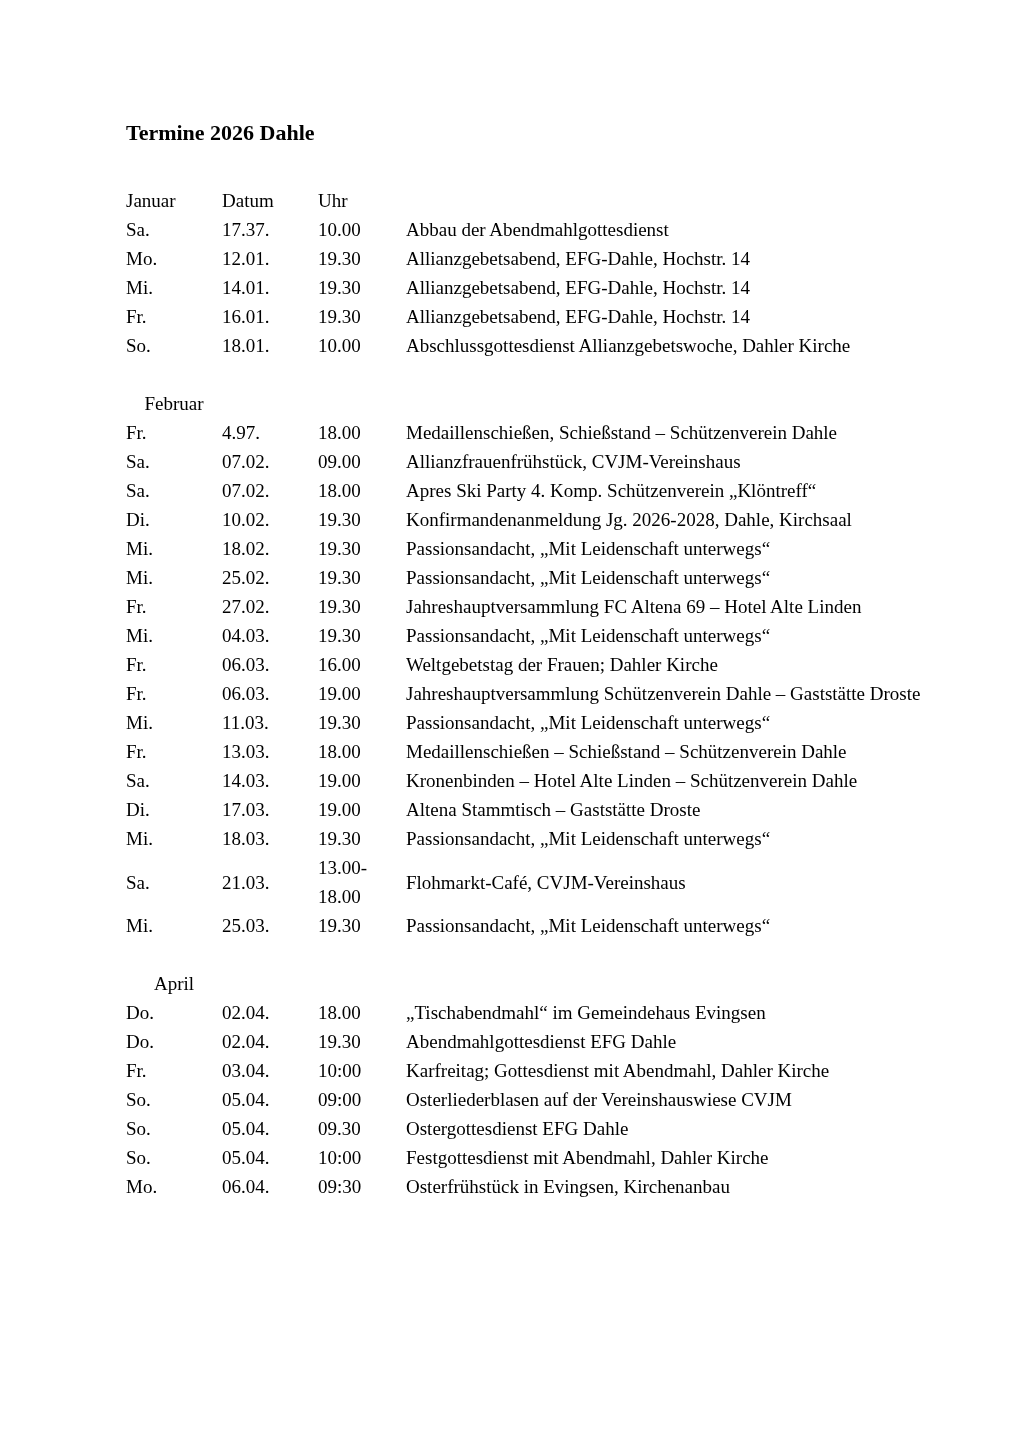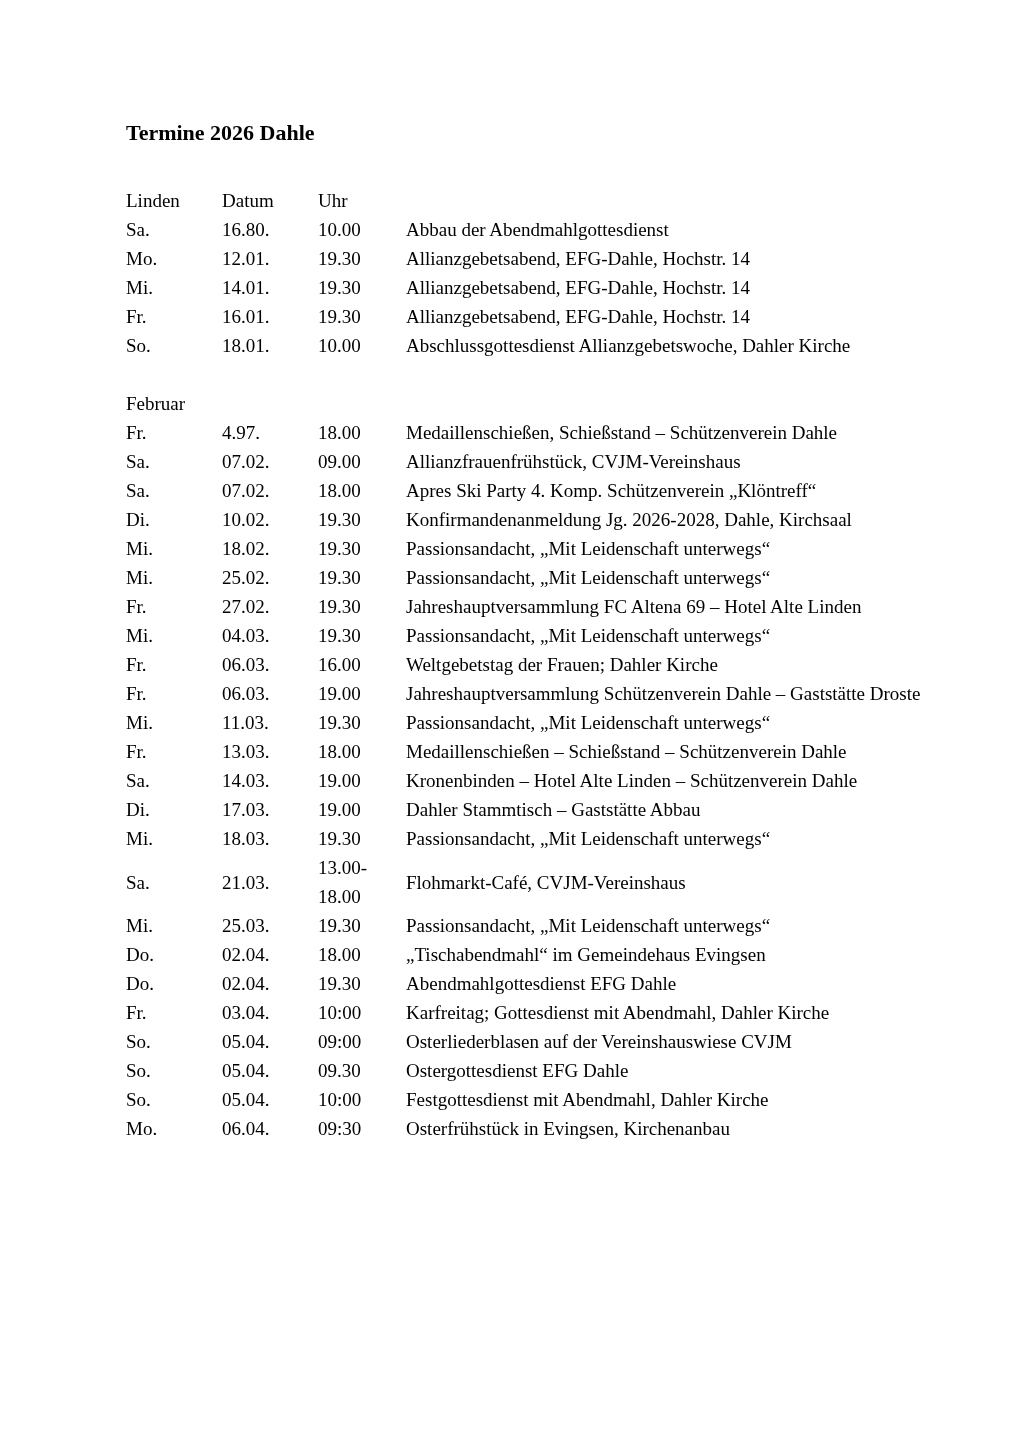--- a/index.html
+++ b/index.html
@@ -36,44 +36,44 @@
     vertical-align: middle;
     font-size: 19px;
     line-height: 29px;
     overflow: visible;
     word-wrap: normal;
   }
   col.c-day  { width: 96px; }
   col.c-date { width: 96px; }
   col.c-time { width: 88px; }
   col.c-desc { width: 532px; }
-  tr.gap td { padding-top: 29px; }
+  tr.gap td { padding-top: 29px; text-align: center; }
 </style>
 </head>
 <body>
 
 <div class="page">
   <h1 class="title">Termine 2026 Dahle</h1>
   <table class="schedule">
     <colgroup>
       <col class="c-day">
         <col class="c-date">
         <col class="c-time">
         <col class="c-desc">
     </colgroup>
     <tbody id="schedule-body">
         <tr>
-          <td>Linden</td>
+          <td>Januar</td>
           <td>Datum</td>
           <td>Uhr</td>
           <td></td>
         </tr>
         <tr>
           <td>Sa.</td>
-          <td>16.80.</td>
+          <td>17.37.</td>
           <td>10.00</td>
           <td>Abbau der Abendmahlgottesdienst</td>
         </tr>
         <tr>
           <td>Mo.</td>
           <td>12.01.</td>
           <td>19.30</td>
           <td>Allianzgebetsabend, EFG-Dahle, Hochstr. 14</td>
         </tr>
         <tr>
@@ -175,39 +175,45 @@
         <tr>
           <td>Sa.</td>
           <td>14.03.</td>
           <td>19.00</td>
           <td>Kronenbinden – Hotel Alte Linden – Schützenverein Dahle</td>
         </tr>
         <tr>
           <td>Di.</td>
           <td>17.03.</td>
           <td>19.00</td>
-          <td>Dahler Stammtisch – Gaststätte Abbau</td>
+          <td>Altena Stammtisch – Gaststätte Droste</td>
         </tr>
         <tr>
           <td>Mi.</td>
           <td>18.03.</td>
           <td>19.30</td>
           <td>Passionsandacht, „Mit Leidenschaft unterwegs“</td>
         </tr>
         <tr>
           <td>Sa.</td>
           <td>21.03.</td>
           <td>13.00-18.00</td>
           <td>Flohmarkt-Café, CVJM-Vereinshaus</td>
         </tr>
         <tr>
           <td>Mi.</td>
           <td>25.03.</td>
           <td>19.30</td>
           <td>Passionsandacht, „Mit Leidenschaft unterwegs“</td>
+        </tr>
+        <tr class="gap">
+          <td>April</td>
+          <td></td>
+          <td></td>
+          <td></td>
         </tr>
         <tr>
           <td>Do.</td>
           <td>02.04.</td>
           <td>18.00</td>
           <td>„Tischabendmahl“ im Gemeindehaus Evingsen</td>
         </tr>
         <tr>
           <td>Do.</td>
           <td>02.04.</td>

